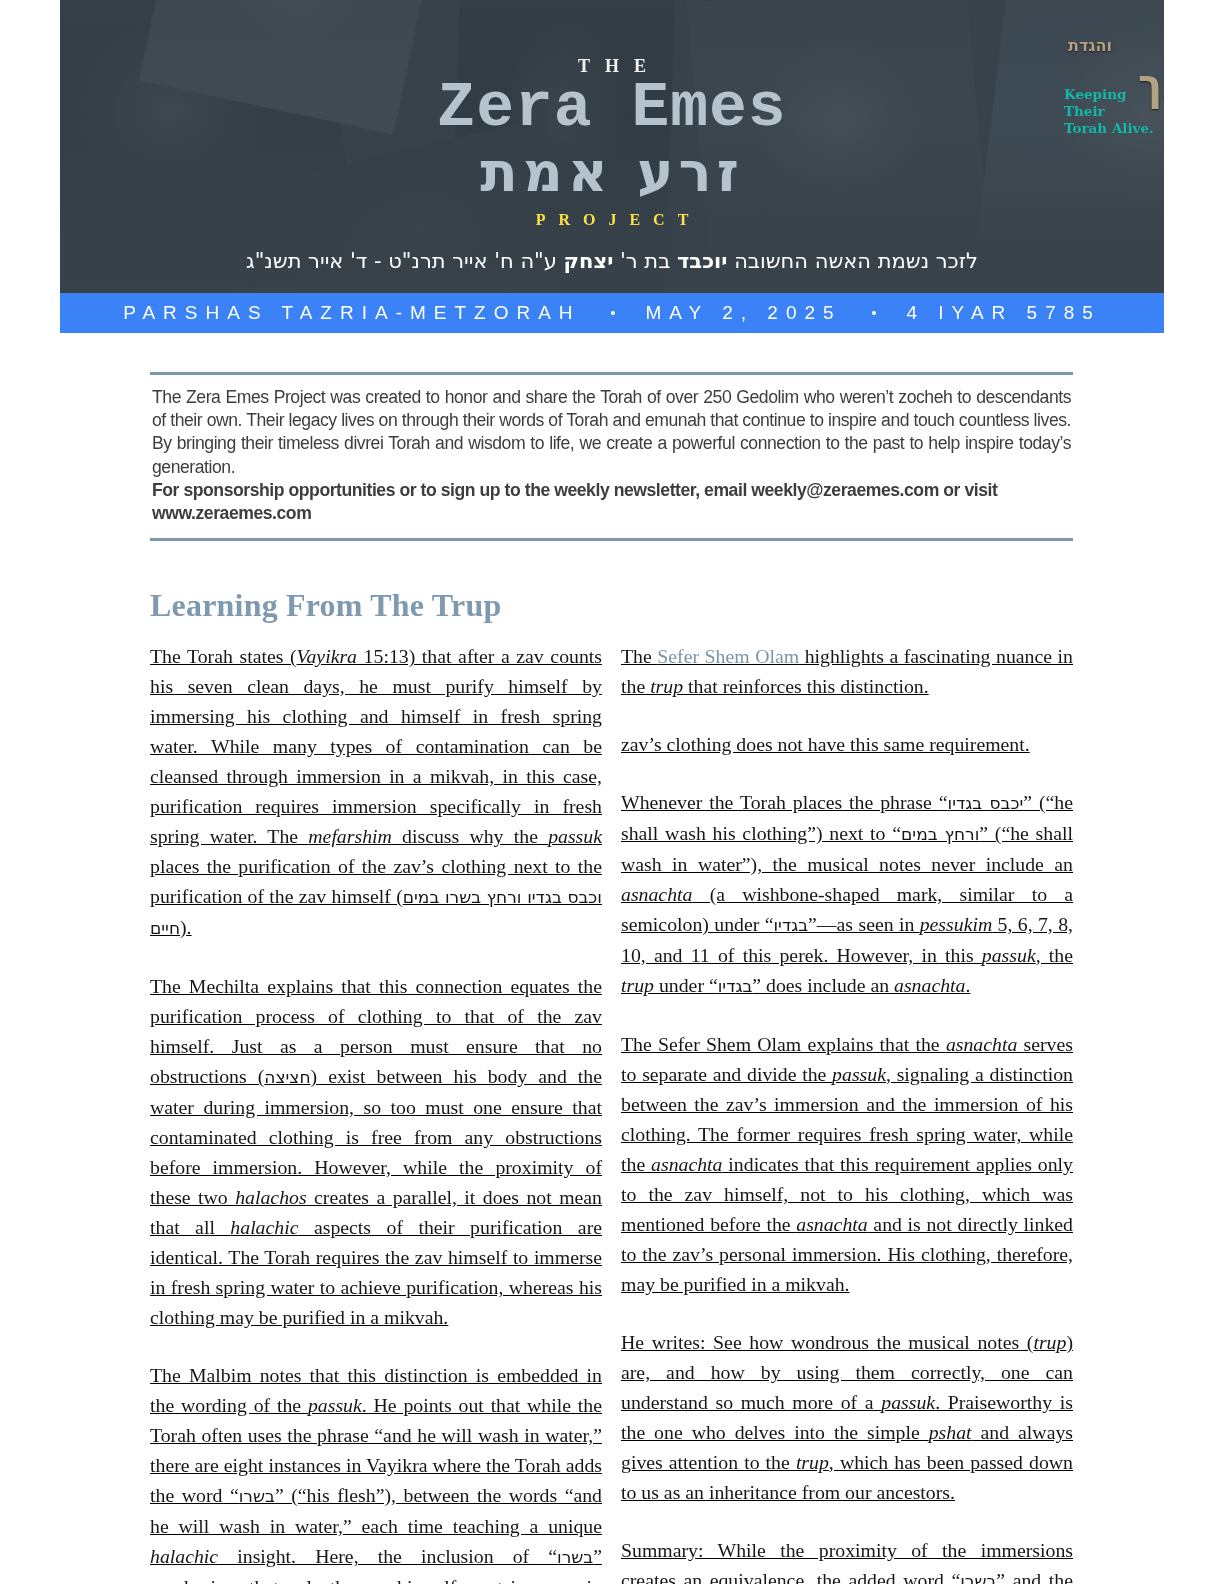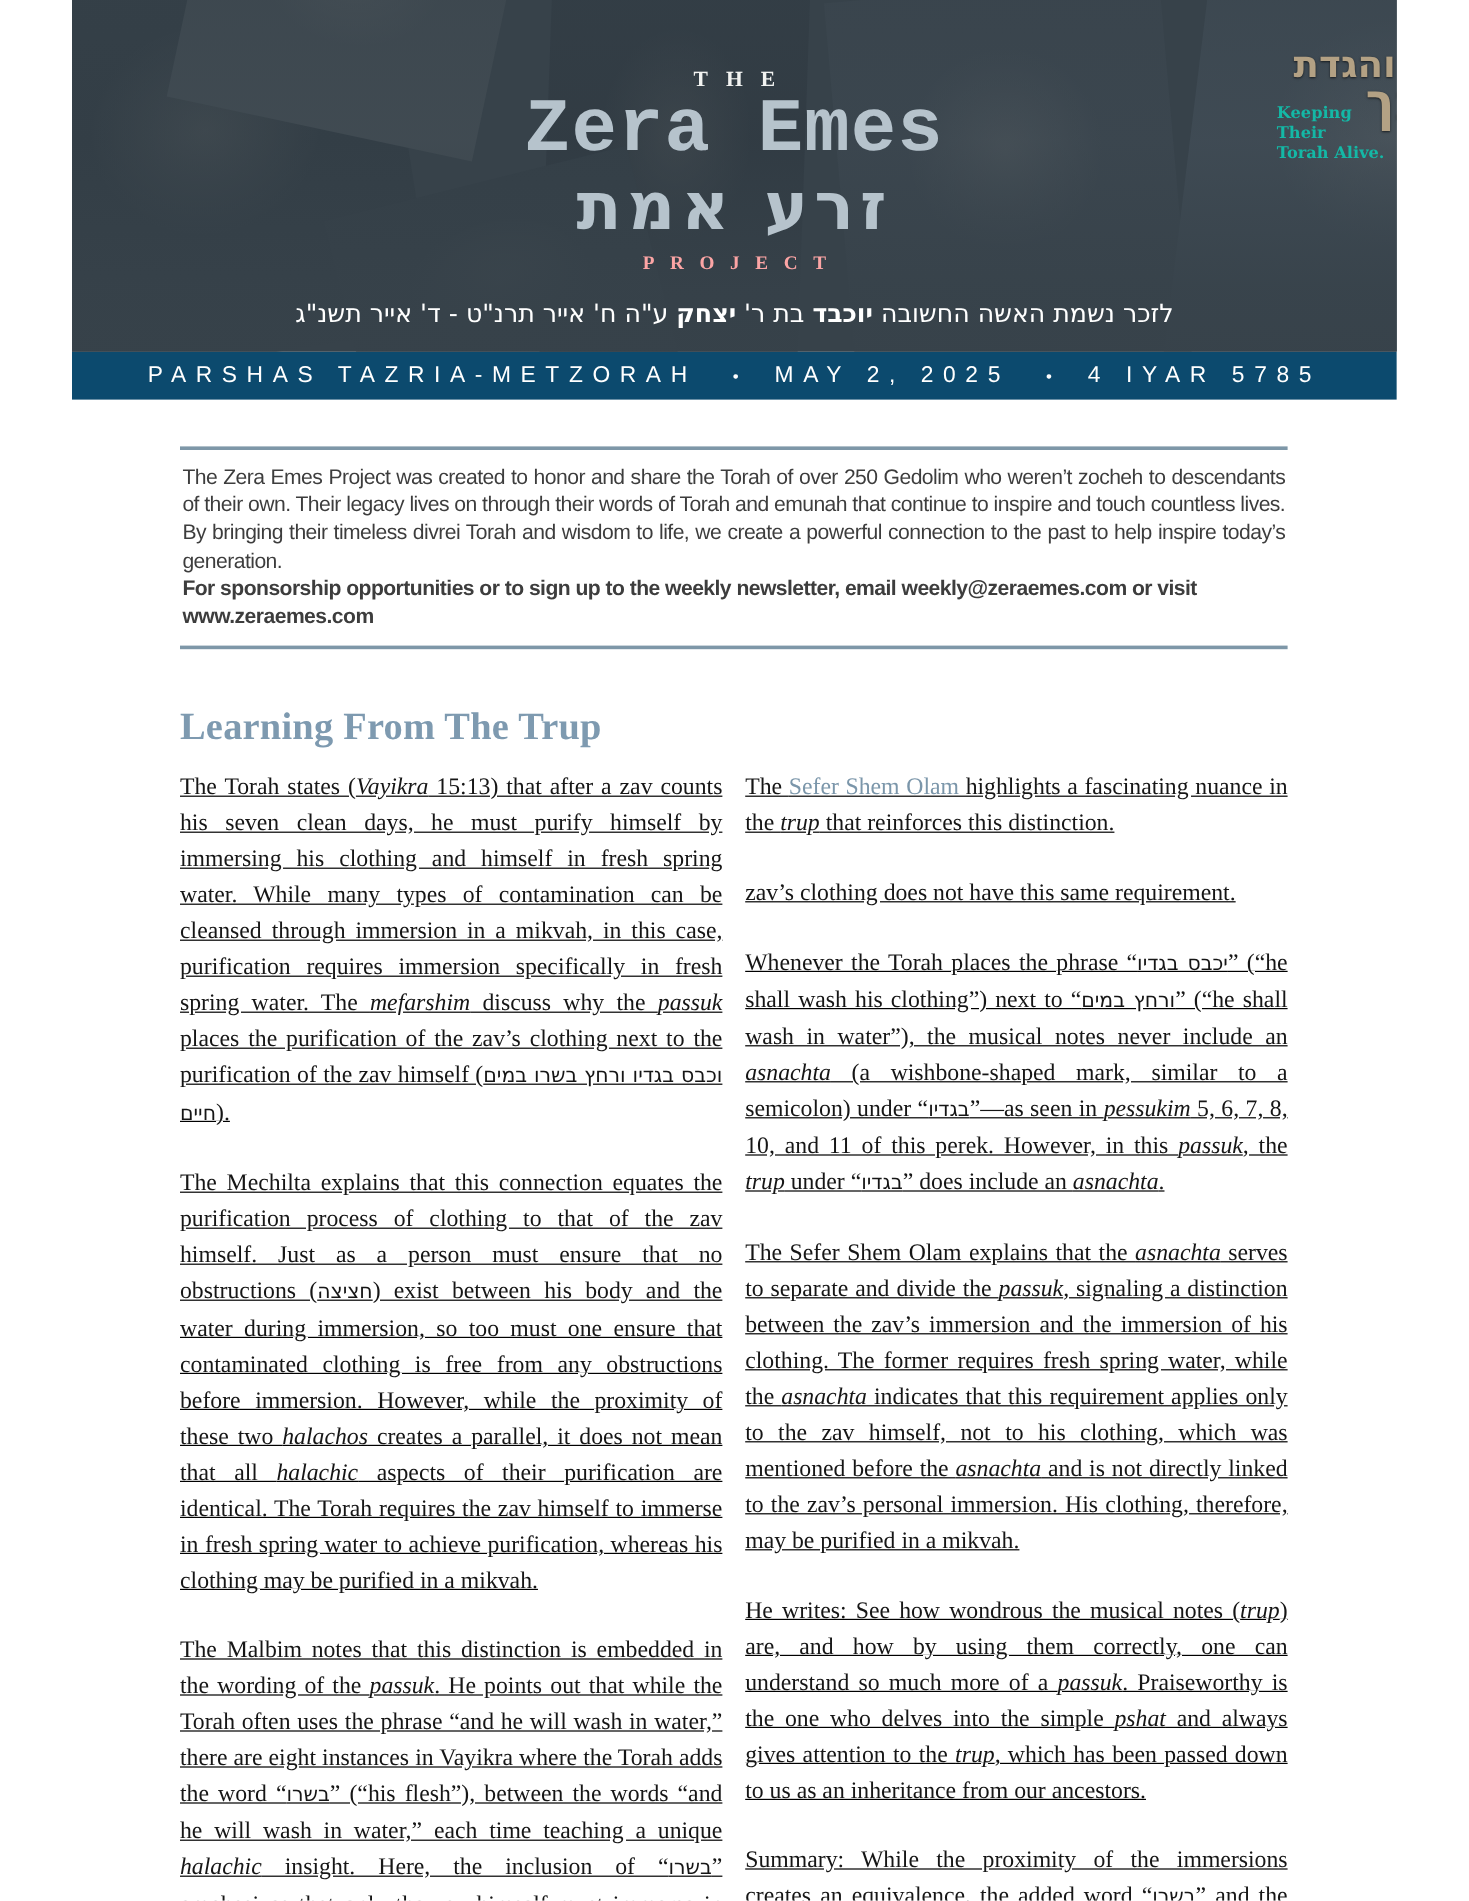--- a/index.html
+++ b/index.html
@@ -13,32 +13,32 @@
   .ph3 { left:395px; top:-30px; width:215px; height:340px; background-color:#2e3840; transform:rotate(2deg); }
   .ph4 { left:640px; top:-10px; width:280px; height:320px; background-color:#3d4851; transform:rotate(-5deg); }
   .ph5 { left:930px; top:-40px; width:330px; height:360px; background-color:#434f59; transform:rotate(7deg); }
   .ph6 { left:230px; top:150px; width:260px; height:200px; background-color:#333e46; transform:rotate(-14deg); }
   .m-shade { position:absolute; inset:0; background:linear-gradient(180deg, rgba(55,66,74,0.55) 0%, rgba(55,66,74,0.35) 40%, rgba(55,66,74,0.88) 82%, rgba(55,66,74,0.96) 100%); }
 
   .logo-center { position:absolute; left:0; right:0; top:56px; text-align:center; z-index:3; }
   .logo-the { font-family:"Liberation Serif",serif; font-weight:bold; color:#f2f3f1; font-size:18px; letter-spacing:15px; text-indent:15px; }
   .logo-latin { font-family:Liberation Mono, monospace; color:#b6c3cc; font-size:63px; font-weight:bold; line-height:1.02; letter-spacing:1px; }
   .logo-hebrew { font-family:"DejaVu Sans",sans-serif; color:#b6c3cc; font-size:55px; font-weight:bold; line-height:1.14; letter-spacing:5px; }
-  .logo-project { font-family:"Liberation Serif",serif; font-weight:bold; color:#fca5a5; font-size:16px; letter-spacing:13px; text-indent:13px; margin-top:7px; }
+  .logo-project { font-family:"Liberation Serif",serif; font-weight:bold; color:#fde047; font-size:16px; letter-spacing:13px; text-indent:13px; margin-top:7px; }
 
   .logo-right { position:absolute; left:998px; top:36px; width:205px; height:112px; z-index:3; }
-  .lr-heb1 { position:absolute; left:20px; top:0; font-family:"DejaVu Sans",sans-serif; font-weight:bold; font-size:31px; color:#b3a184; text-shadow:0 1px 2px rgba(0,0,0,0.65); }
+  .lr-heb1 { position:absolute; left:10px; top:0; font-family:"DejaVu Sans",sans-serif; font-weight:bold; font-size:16px; color:#b3a184; text-shadow:0 1px 2px rgba(0,0,0,0.65); }
   .lr-heb2 { position:absolute; left:80px; top:24px; font-family:"DejaVu Sans",sans-serif; font-weight:bold; font-size:42px; color:#b3a184; text-shadow:0 1px 2px rgba(0,0,0,0.65); }
   .lr-tag { position:absolute; left:6px; top:50px; font-family:"DejaVu Serif",serif; font-weight:bold; font-size:13.5px; line-height:1.25; color:#14b8a6; }
 
   .dedication { position:absolute; left:0; right:0; top:249px; text-align:center; z-index:3; color:#ffffff; font-family:"DejaVu Sans",sans-serif; font-size:21px; }
   .seg-b { font-weight:bold; }
 
   
-  .info-bar { height:40px; background:#0c4a6e; color:#ffffff; display:flex; align-items:center; justify-content:center; font-family:"Liberation Sans",sans-serif; font-size:19px; letter-spacing:8px; white-space:nowrap; }
+  .info-bar { height:40px; background:#3b82f6; color:#ffffff; display:flex; align-items:center; justify-content:center; font-family:"Liberation Sans",sans-serif; font-size:19px; letter-spacing:8px; white-space:nowrap; }
   .info-bar .sep { margin:0 30px; font-size:14px; letter-spacing:0; }
 
   
   .intro { margin:39px 91px 0 90px; border-top:3px solid #7e97a8; border-bottom:3px solid #7e97a8; padding:11px 2px 13px; font-family:"Liberation Sans",sans-serif; font-size:17.6px; letter-spacing:-0.45px; line-height:1.32; color:#3d3d3d; }
   .intro p { margin:0; }
   .intro-body { text-align:justify; }
   .intro-sponsor { font-weight:bold; }
 
   
   .article { margin:46px 91px 0 90px; }

